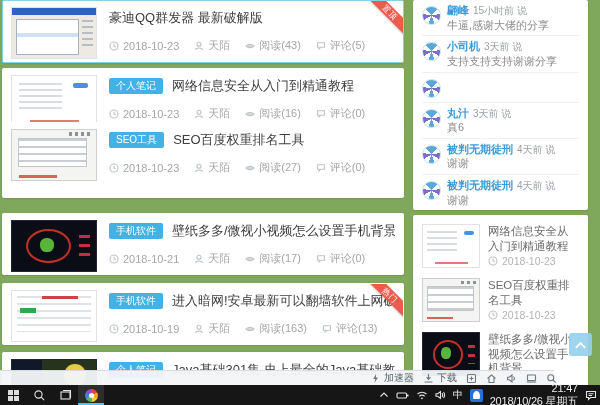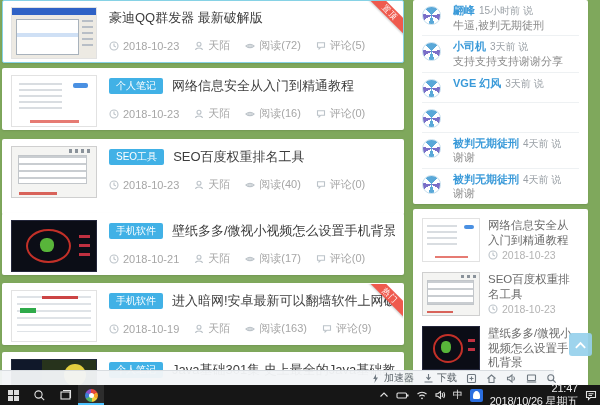--- a/index.html
+++ b/index.html
@@ -16,21 +16,21 @@
       radial-gradient(60px 30px at 97% 60%, rgba(120,90,60,.45), transparent 70%),
       linear-gradient(180deg,#cde8ef 0%,#cde8ef 16%,#a9cc82 26%,#87b45e 40%,#74a452 60%,#7f a05a 78%,#8a9a66 100%);
     background-color:#7fa85c;}
   
   .main{position:absolute;left:2px;top:0;width:402px}
   .card{position:absolute;left:0;width:402px;background:#fff;border:1px solid transparent;
         border-radius:2px;box-shadow:0 1px 2px rgba(0,0,0,.10);
         display:flex;gap:12px;padding:6px 8px;box-sizing:border-box;overflow:hidden}
   .c1{top:0;height:63px;border-color:#86d2e5}
   .c2{top:68px;height:62px}
-  .c3{top:139px;height:76px}
+  .c3{top:122px;height:76px}
   .c4{top:213px;height:62px}
   .c5{top:283px;height:62px}
   .c6{top:352px;height:53px}
   .ribbon{position:absolute;top:6px;right:-14px;width:54px;transform:rotate(45deg);
           background:#ef5a4e;color:#fff;font-size:8px;line-height:11px;text-align:center;
           letter-spacing:1px;box-shadow:0 1px 2px rgba(0,0,0,.2)}
   .ribbon:empty{display:none}
   .thumb{position:relative;overflow:hidden;background:#fff;border:1px solid #e2e2e2;
          width:84px;height:50px;flex:none}
   .thumb i{position:absolute;display:block}
@@ -72,21 +72,21 @@
   .tag:empty{display:none}
   .atitle{margin:0;font-size:13px;font-weight:400;color:#3d3d3d;white-space:nowrap;overflow:hidden}
   .meta{display:flex;gap:15px;margin-top:11px;font-size:11px;color:#a6a6a6;align-items:center}
   .meta .m{display:flex;align-items:center;gap:4px}
   .meta b{font-weight:400}
   .micon{stroke:#bcc3c9;fill:none;stroke-width:1.1}
   
   .sidebar{position:absolute;left:413px;top:0;width:175px}
   .panel{background:#fff;border-radius:2px;box-shadow:0 1px 2px rgba(0,0,0,.10);box-sizing:border-box}
   .comments{padding:0 9px}
-  .comment{display:flex;gap:12px;padding:4px 0;border-bottom:1px solid #eef1f3;align-items:flex-start}
+  .comment{display:flex;gap:6px;padding:4px 0;border-bottom:1px solid #eef1f3;align-items:flex-start}
   .comment:last-child{border-bottom:none}
   .avatar{width:17px;height:17px;border-radius:50%;flex:none;margin-top:2px;border:1px solid #c6dfee;
      background:conic-gradient(#5aa8d8 0 40deg,#fff 40deg 80deg,#7a6ec8 80deg 120deg,#fff 120deg 160deg,
         #5aa8d8 160deg 200deg,#fff 200deg 240deg,#7a6ec8 240deg 280deg,#fff 280deg 320deg,#5aa8d8 320deg);}
   .cw{min-width:0}
   .who{font-size:11px;line-height:1.15;white-space:nowrap;overflow:hidden}
   .who .nm{color:#3a9ad9;font-weight:700;text-decoration:none}
   .who .tm{color:#9aa0a6;font-size:10px;margin-left:4px}
   .txt{font-size:11px;line-height:1.15;color:#8b8b8b;margin-top:2px;white-space:nowrap;overflow:hidden}
   .latest{margin-top:5px;padding:4px 9px 10px;min-height:215px}
@@ -158,21 +158,21 @@
                 <circle cx="5" cy="3.2" r="2"></circle>
                 <path d="M1.5 9c.6-2.6 6.4-2.6 7 0"></path>
               </svg>
               <b>天陌</b>
             </span>
           <span class="m">
               <svg class="micon" width="10" height="10" viewBox="0 0 10 10">
                 <path d="M1 5Q5 1.4 9 5 5 8.6 1 5Z"></path>
                 <circle cx="5" cy="5" r="1.3"></circle>
               </svg>
-              <b>阅读(72)</b>
+              <b>阅读(43)</b>
             </span>
           <span class="m">
               <svg class="micon" width="10" height="10" viewBox="0 0 10 10">
                 <path d="M1.5 1.8h7v4.4H4.9L3.1 8V6.2H1.5z"></path>
               </svg>
               <b>评论(5)</b>
             </span>
         </div>
       </div>
     </article>
@@ -240,21 +240,21 @@
                 <circle cx="5" cy="3.2" r="2"></circle>
                 <path d="M1.5 9c.6-2.6 6.4-2.6 7 0"></path>
               </svg>
               <b>天陌</b>
             </span>
           <span class="m">
               <svg class="micon" width="10" height="10" viewBox="0 0 10 10">
                 <path d="M1 5Q5 1.4 9 5 5 8.6 1 5Z"></path>
                 <circle cx="5" cy="5" r="1.3"></circle>
               </svg>
-              <b>阅读(40)</b>
+              <b>阅读(27)</b>
             </span>
           <span class="m">
               <svg class="micon" width="10" height="10" viewBox="0 0 10 10">
                 <path d="M1.5 1.8h7v4.4H4.9L3.1 8V6.2H1.5z"></path>
               </svg>
               <b>评论(0)</b>
             </span>
         </div>
       </div>
     </article>
@@ -329,21 +329,21 @@
               <svg class="micon" width="10" height="10" viewBox="0 0 10 10">
                 <path d="M1 5Q5 1.4 9 5 5 8.6 1 5Z"></path>
                 <circle cx="5" cy="5" r="1.3"></circle>
               </svg>
               <b>阅读(163)</b>
             </span>
           <span class="m">
               <svg class="micon" width="10" height="10" viewBox="0 0 10 10">
                 <path d="M1.5 1.8h7v4.4H4.9L3.1 8V6.2H1.5z"></path>
               </svg>
-              <b>评论(9)</b>
+              <b>评论(13)</b>
             </span>
         </div>
       </div>
     </article>
 
     <article class="card c6">
       <div class="thumb t-flower">
           <i></i>
         </div>
       <div class="cbody">
@@ -354,38 +354,41 @@
       </div>
     </article>
   </div>
 
   <aside class="sidebar">
     <div class="panel comments">
       <div class="comment">
         <span class="avatar"></span>
         <div class="cw">
             <div class="who"><a class="nm">翩峰</a><span class="tm">15小时前 说</span></div>
-        <div class="txt">牛逼,被判无期徒刑</div>
+        <div class="txt">牛逼,感谢大佬的分享</div>
           </div>
       </div>
       <div class="comment">
         <span class="avatar"></span>
         <div class="cw">
             <div class="who"><a class="nm">小司机</a><span class="tm">3天前 说</span></div>
         <div class="txt">支持支持支持谢谢分享</div>
           </div>
       </div>
       <div class="comment">
         <span class="avatar"></span>
         <div class="cw">
-            <div class="who"><a class="nm">VGE 幻风</a><span class="tm">3天前 说</span></div>
           </div>
       </div>
       <div class="comment">
         <span class="avatar"></span>
+        <div class="cw">
+            <div class="who"><a class="nm">丸汁</a><span class="tm">3天前 说</span></div>
+        <div class="txt">真6</div>
+          </div>
       </div>
       <div class="comment">
         <span class="avatar"></span>
         <div class="cw">
             <div class="who"><a class="nm">被判无期徒刑</a><span class="tm">4天前 说</span></div>
         <div class="txt">谢谢</div>
           </div>
       </div>
       <div class="comment">
         <span class="avatar"></span>

